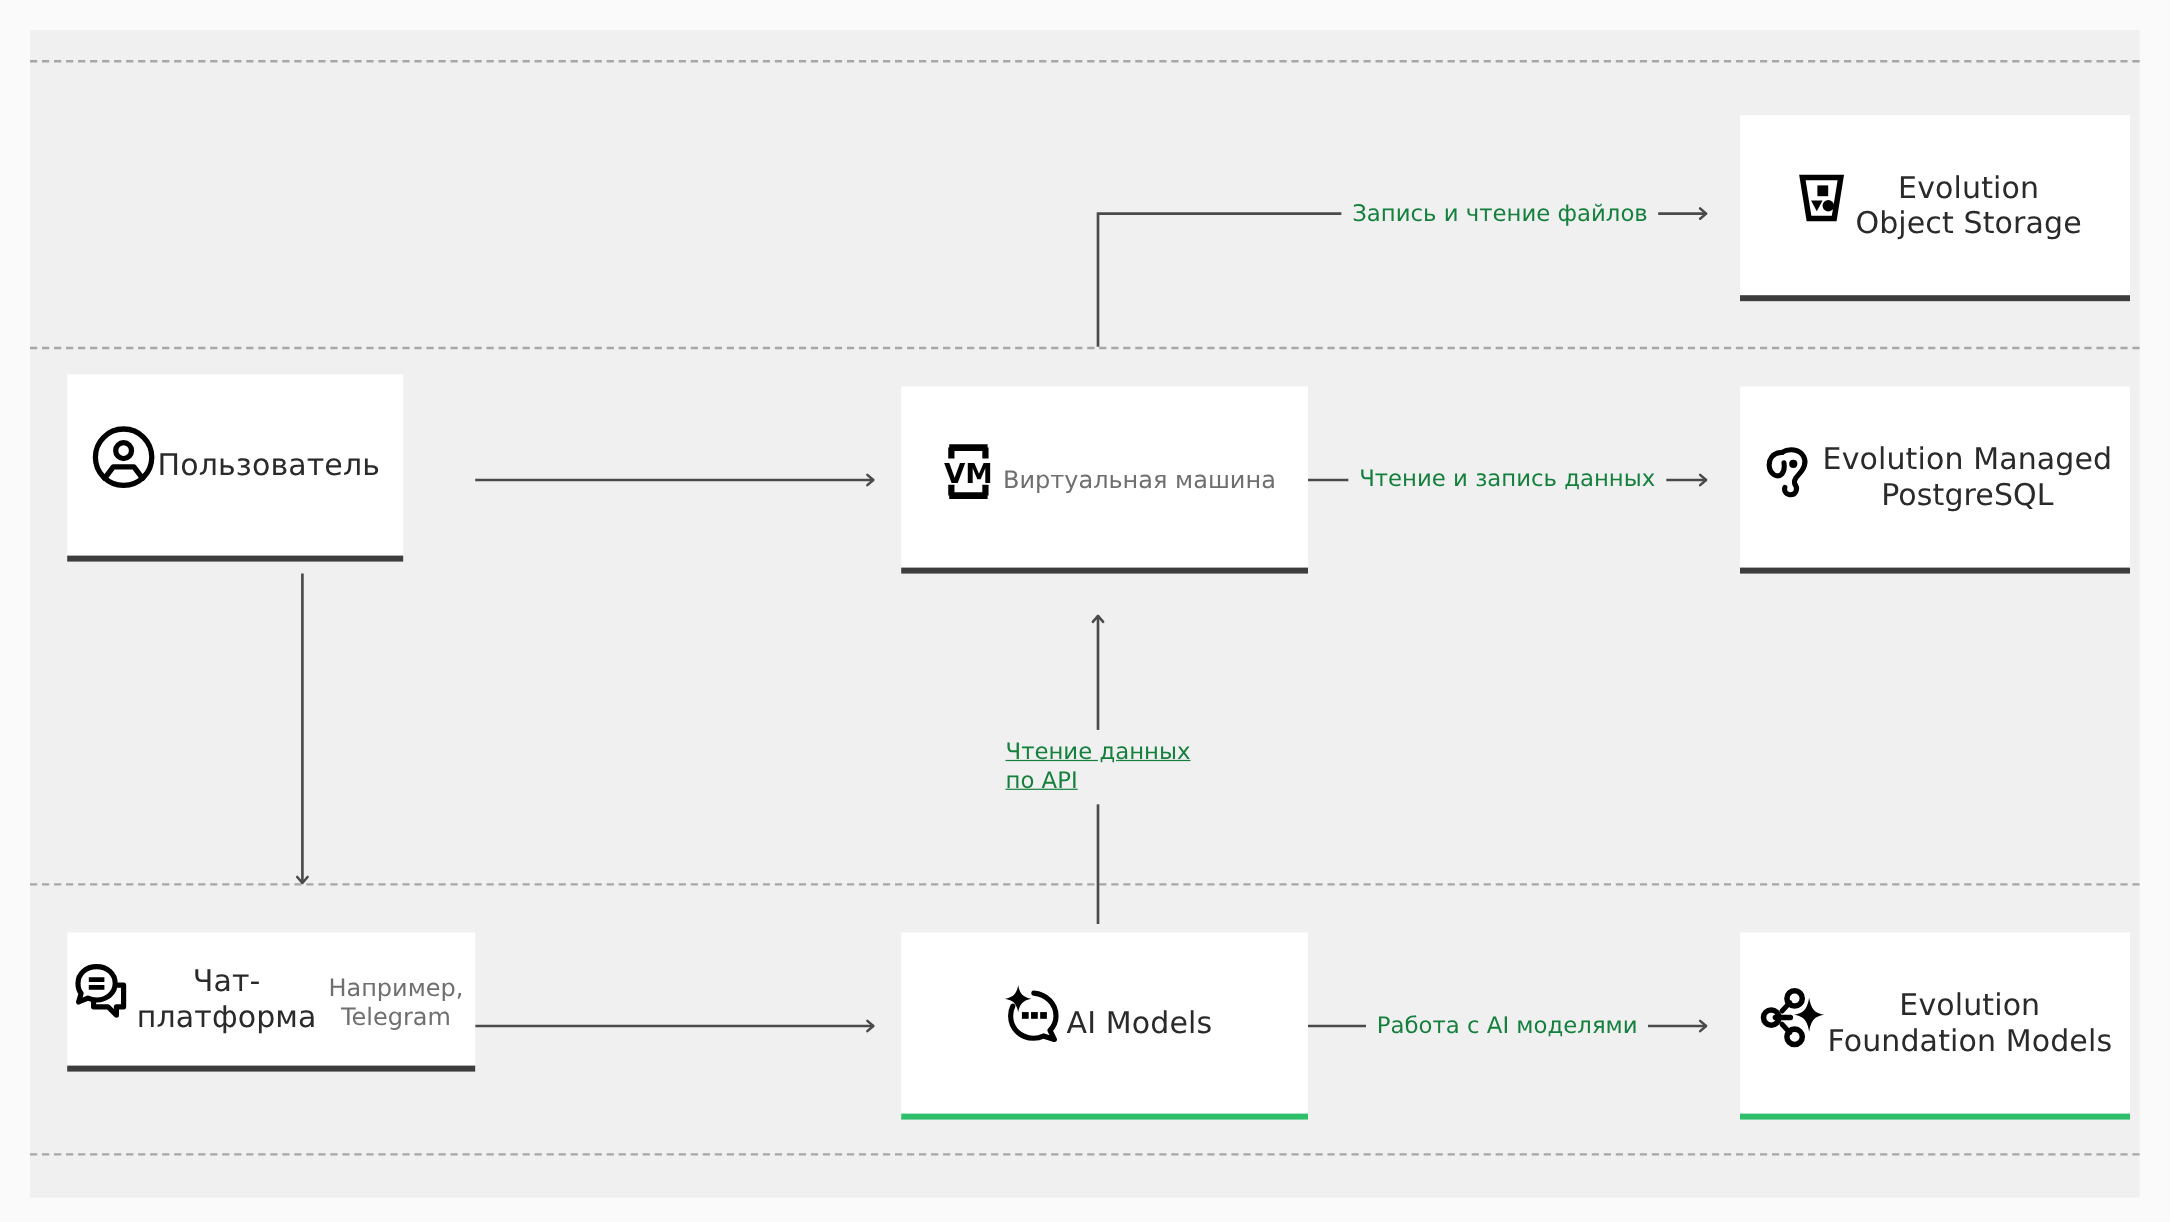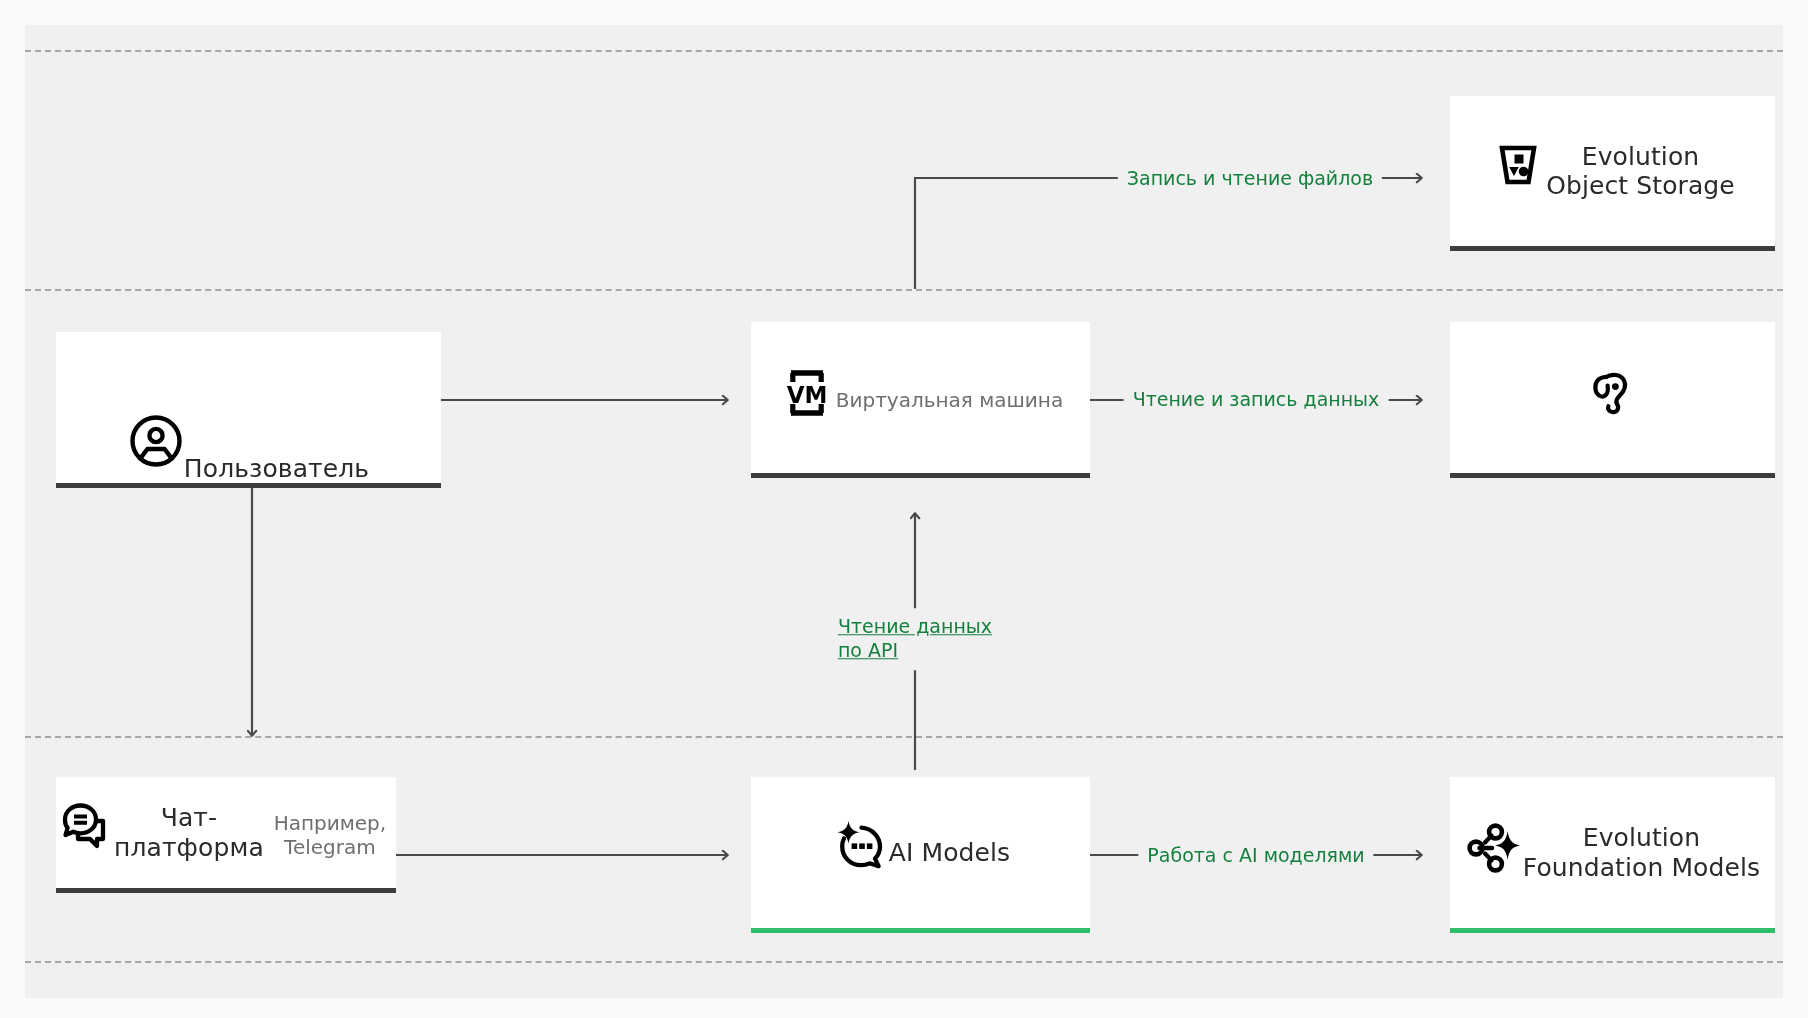--- a/index.html
+++ b/index.html
@@ -146,21 +146,21 @@
         <path d="M12 12 L44 12 L38.5 46 L17.5 46 Z" fill="none" stroke="#000" stroke-width="4.6" stroke-linejoin="miter"></path>
         <rect x="24.5" y="18.5" width="9" height="9" fill="#000"></rect>
         <path d="M24 40 L19.2 31 L28.8 31 Z" fill="#000"></path>
         <circle cx="33.6" cy="35.5" r="4.8" fill="#000"></circle>
       </svg>
     </div>
     <div class="ttl">Evolution
 Object Storage</div>
   </div>
 
-  <div class="card" style="left:56px;top:332px;width:385px;height:156px;align-items:flex-end;">
+  <div class="card" style="left:56px;top:312px;width:280px;height:156px;">
     <div class="ico">
       <svg width="56" height="56" viewBox="0 0 56 56">
         <circle cx="28" cy="28" r="23.5" fill="none" stroke="#000" stroke-width="4.4"></circle>
         <circle cx="28" cy="22.5" r="6.6" fill="none" stroke="#000" stroke-width="4.4"></circle>
         <path d="M12.2 45.6 L19.4 36 L36.6 36 L43.8 45.6" fill="none" stroke="#000" stroke-width="4.4" stroke-linejoin="round" stroke-linecap="round"></path>
       </svg>
     </div>
     <div class="ttl">Пользователь</div>
   </div>
 
@@ -177,20 +177,22 @@
 
   <div class="card" style="left:1450px;top:322px;width:325px;height:156px;">
     <div class="ico" style="margin-bottom:10px;">
       <svg width="54" height="56" viewBox="0 0 54 56">
         <path d="M20 12 C12 12 8.5 18 9.5 24.5 C10.4 30.4 16 33.2 19.4 30.4 C22.2 28 22 23.2 21.6 20.6" fill="none" stroke="#000" stroke-width="4.2" stroke-linecap="round"></path>
         <path d="M20 12 C26 8.2 35 9.4 38 15.4 C41.2 21.8 37 27.4 33.4 31 C30.6 33.8 29.6 36.6 31 39" fill="none" stroke="#000" stroke-width="4.2" stroke-linecap="round"></path>
         <path d="M31 39 C33.6 42.6 31.4 47.6 26.6 47.2 C23.2 46.9 21.4 44 22.4 41.2" fill="none" stroke="#000" stroke-width="4.2" stroke-linecap="round"></path>
         <circle cx="29.4" cy="21.6" r="3.4" fill="#000"></circle>
       </svg>
     </div>
+    <div class="ttl">Evolution Managed
+PostgreSQL</div>
   </div>
 
   <div class="card" style="left:56px;top:777px;width:340px;height:116px;">
     <div class="ico" style="margin-bottom:10px;">
       <svg width="58" height="54" viewBox="0 0 58 54">
         <path d="M33 20 L47 20 L47 38 L41 38 L41 45 L34 38 L22 38 L22 30" fill="#fff" stroke="#000" stroke-width="4.3" stroke-linejoin="round" stroke-linecap="round"></path>
         <path d="M24.5 4.5 C33.3 4.5 40 10.6 40 18.4 C40 26.2 33.3 32.3 24.5 32.3 C21.8 32.3 19.3 31.7 17.2 30.7 L9.5 34 L11.6 26.8 C9.4 24.4 9 21.5 9 18.4 C9 10.6 15.7 4.5 24.5 4.5 Z" fill="#fff" stroke="#000" stroke-width="4.3" stroke-linejoin="round"></path>
         <path d="M18 15.4 L31 15.4 M18 21.8 L31 21.8" stroke="#000" stroke-width="4" stroke-linecap="butt"></path>
       </svg>
     </div>

